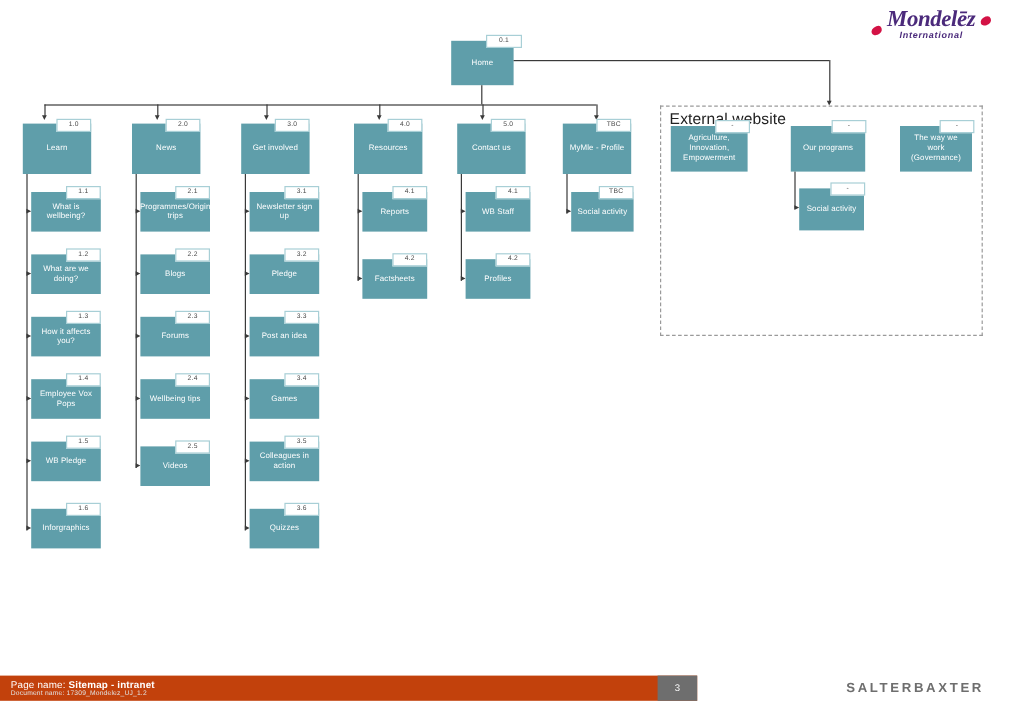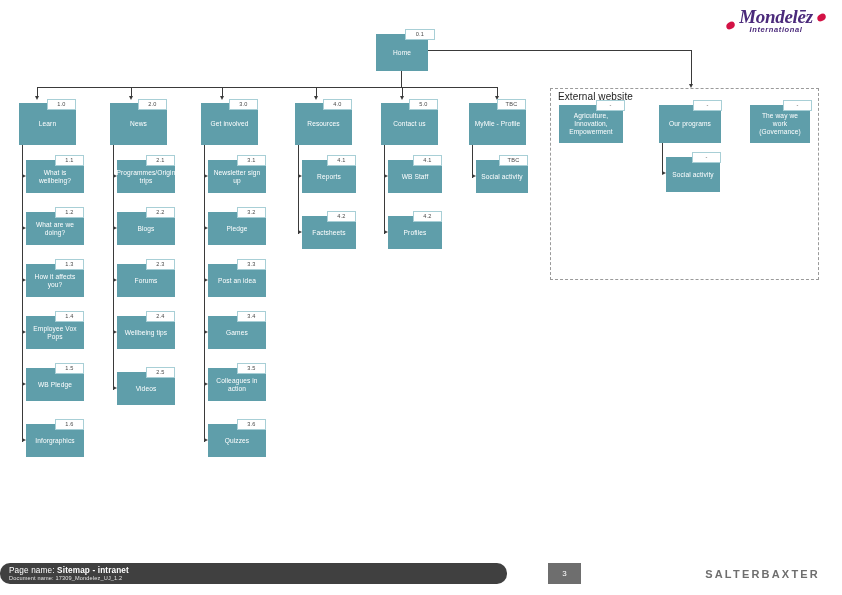--- a/index.html
+++ b/index.html
@@ -88,30 +88,29 @@
 
   
   .extbox{
     position:absolute;
     border:1px dashed #9a9a9a;
     box-sizing:border-box;
     background:transparent;
   }
   .extlabel{
     position:absolute;
-    font-size:10px;
+    font-size:13px;
     color:#222222;
     letter-spacing:0.1px;
   }
 
   
   .footerbar{
-    position:absolute;left:0;bottom:11px;width:507px;height:21px;
-    background:#404040;
-    border-radius:10px;
+    position:absolute;left:0;bottom:11px;width:581px;height:21px;
+    background:#c2410c;
   }
   .f-page{
     position:absolute;left:9px;top:3px;
     font-size:8.2px;color:#ffffff;letter-spacing:0.15px;
   }
   .f-page b{font-weight:bold;}
   .f-doc{
     position:absolute;left:9px;top:12px;
     font-size:5.6px;color:#e2e2e2;letter-spacing:0.15px;
   }

